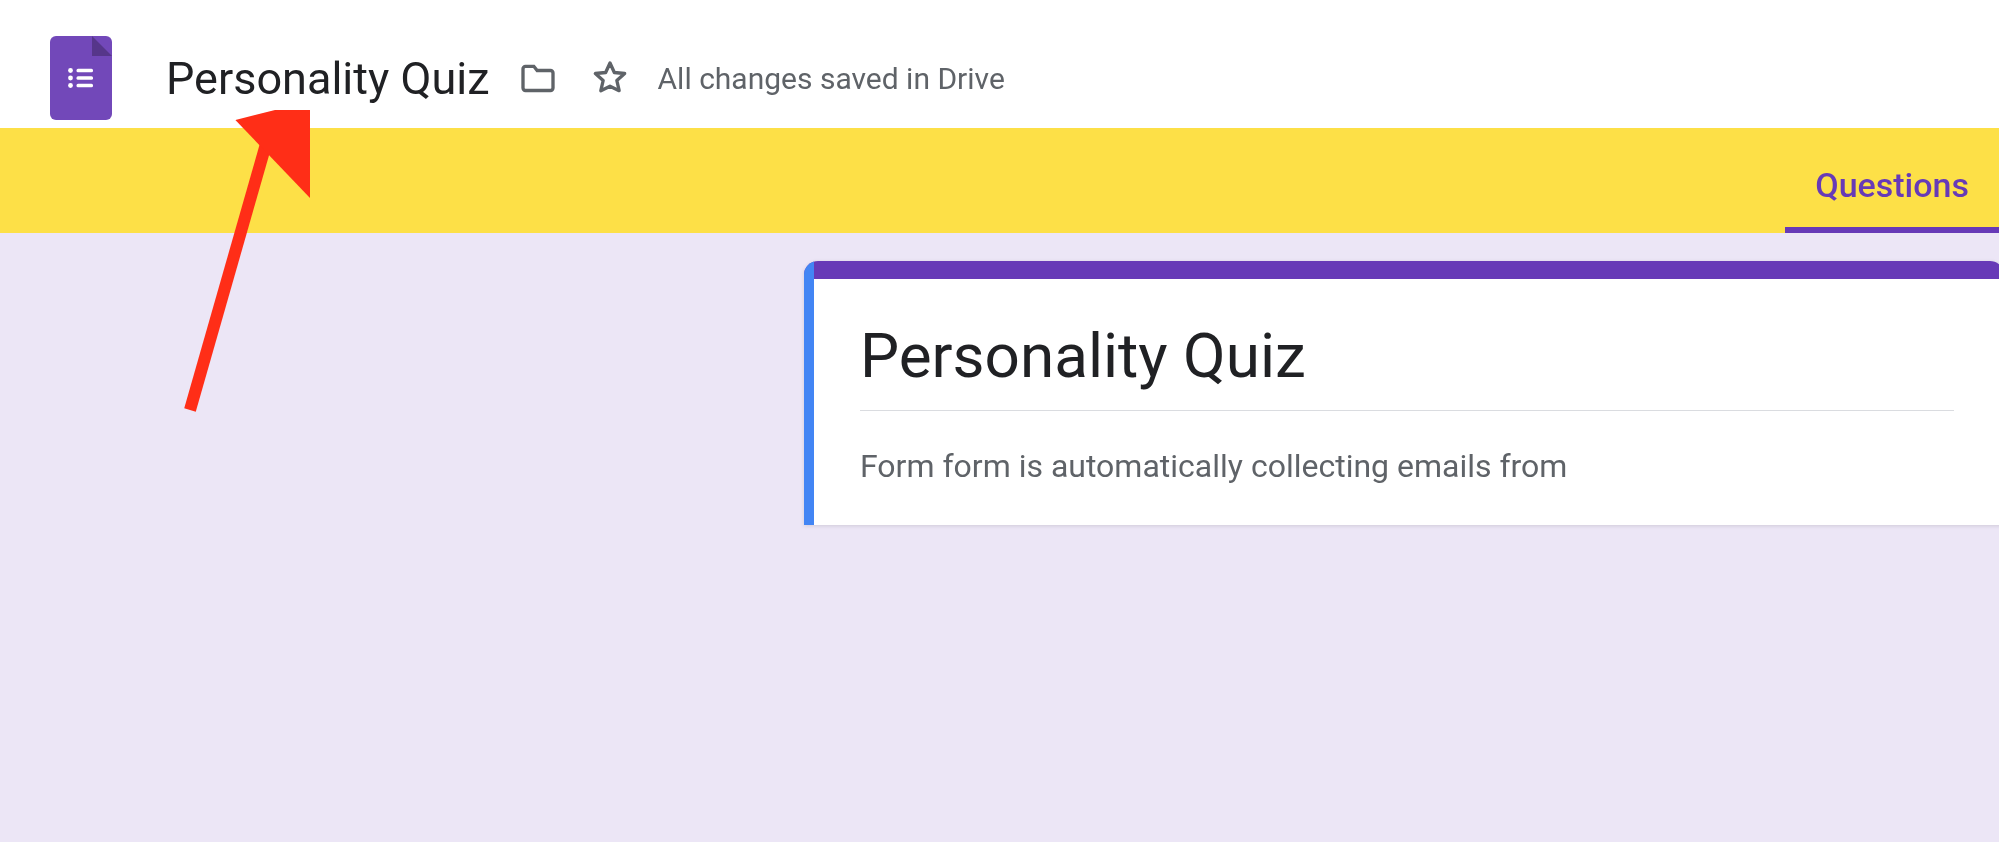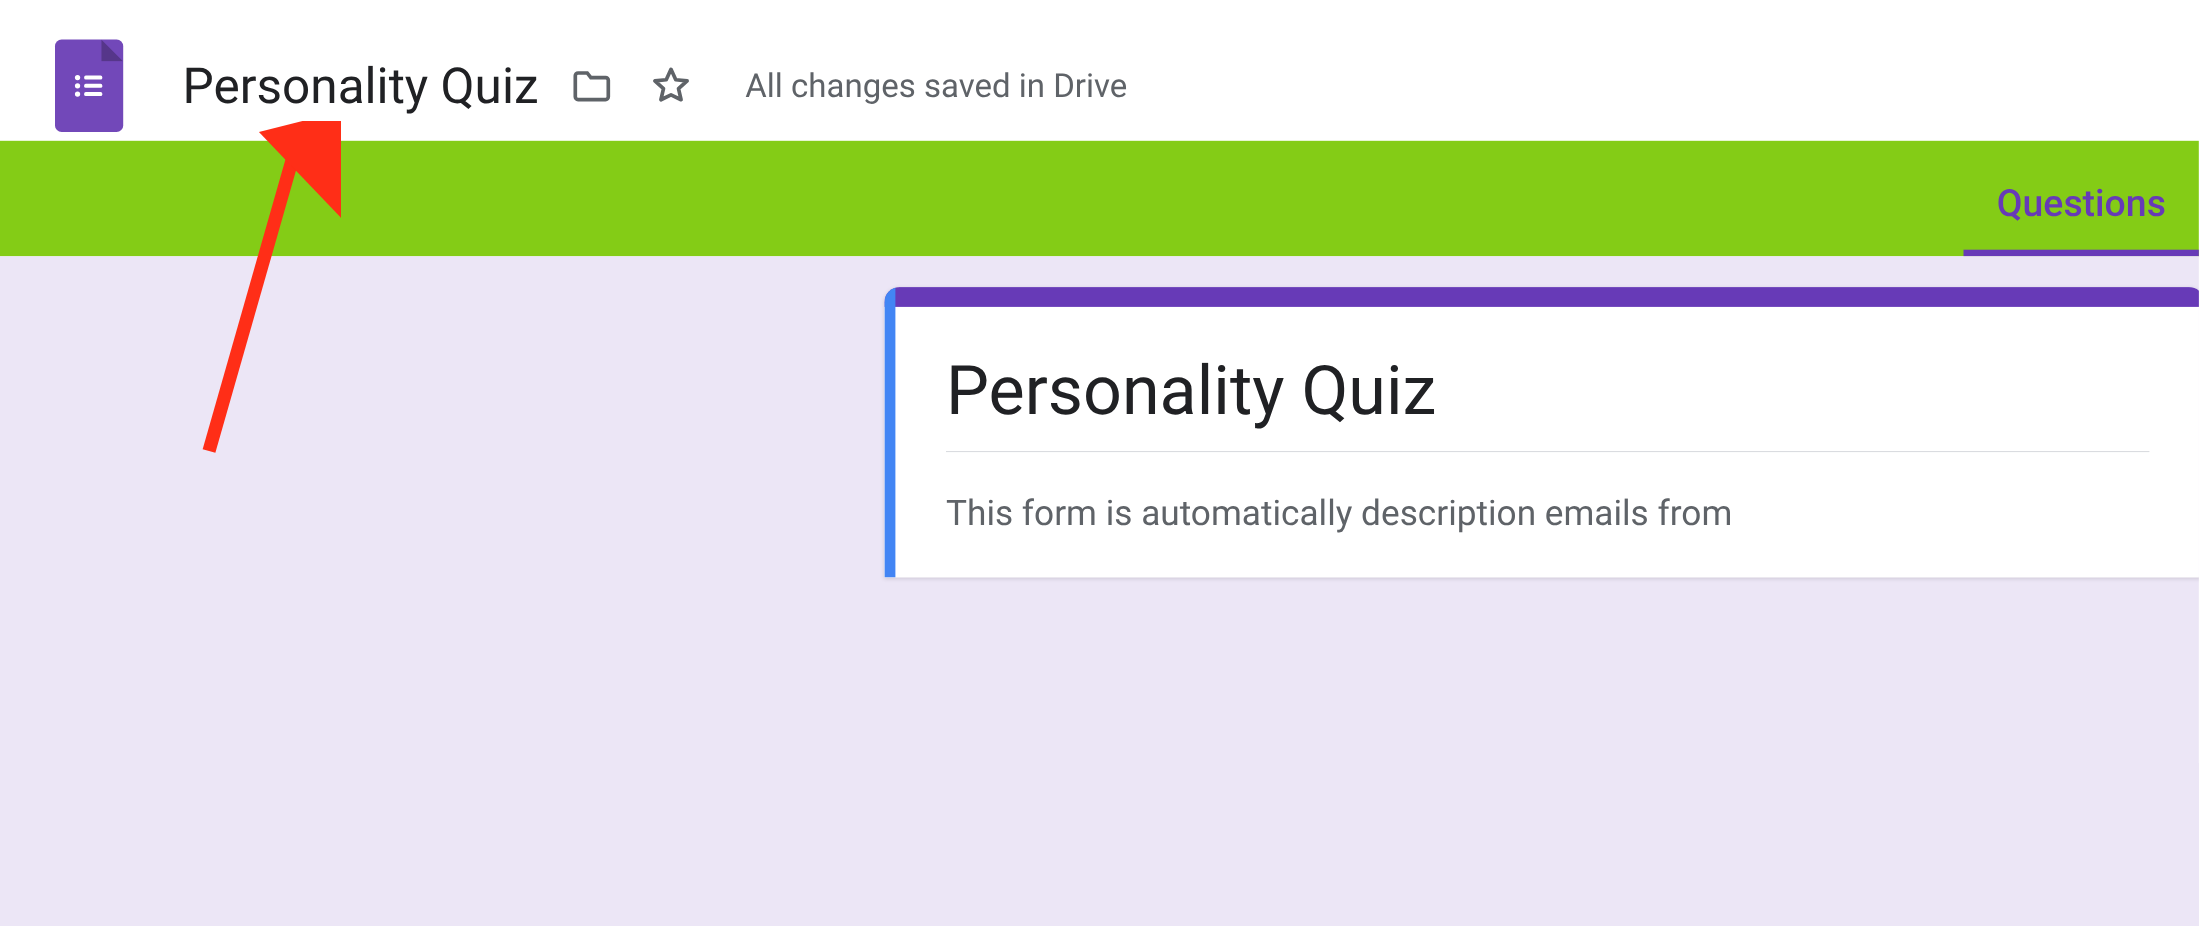--- a/index.html
+++ b/index.html
@@ -62,32 +62,31 @@
       justify-content: center;
       width: 48px;
       height: 48px;
       cursor: pointer;
     }
     .header-icon svg { width: 40px; height: 40px; }
 
     .save-status {
       font-size: 30px;
       color: #5f6368;
-      margin-left: 20px;
       white-space: nowrap;
     }
 
     
     .tabs-row {
       height: 105px;
       display: flex;
       align-items: flex-end;
       justify-content: flex-end;
       padding-right: 0;
-      background: #84cc16;
+      background: #fde047;
     }
     .tab {
       font-size: 34px;
       font-weight: 500;
       color: #673ab7;
       padding: 24px 30px 22px 30px;
       border-bottom: 6px solid #673ab7;
       cursor: pointer;
       margin-right: 0;
     }
@@ -193,21 +192,21 @@
 <div class="tabs-row">
   <div class="tab">Questions</div>
 </div>
 
 <div class="canvas">
   <div class="form-card">
     <div class="accent-top"></div>
     <div class="accent-left"></div>
     <div class="card-body">
       <div class="form-title">Personality Quiz</div>
-      <div class="form-note">This form is automatically description emails from</div>
+      <div class="form-note">Form form is automatically collecting emails from</div>
     </div>
   </div>
 </div>
 
 <svg class="annotation-arrow" viewBox="0 0 140 320">
   <defs>
     <marker id="arrowhead" markerWidth="14" markerHeight="16" refX="7" refY="3" orient="auto">
       <polygon points="0 12, 7 0, 14 12" fill="#ff2e17"></polygon>
     </marker>
   </defs>

